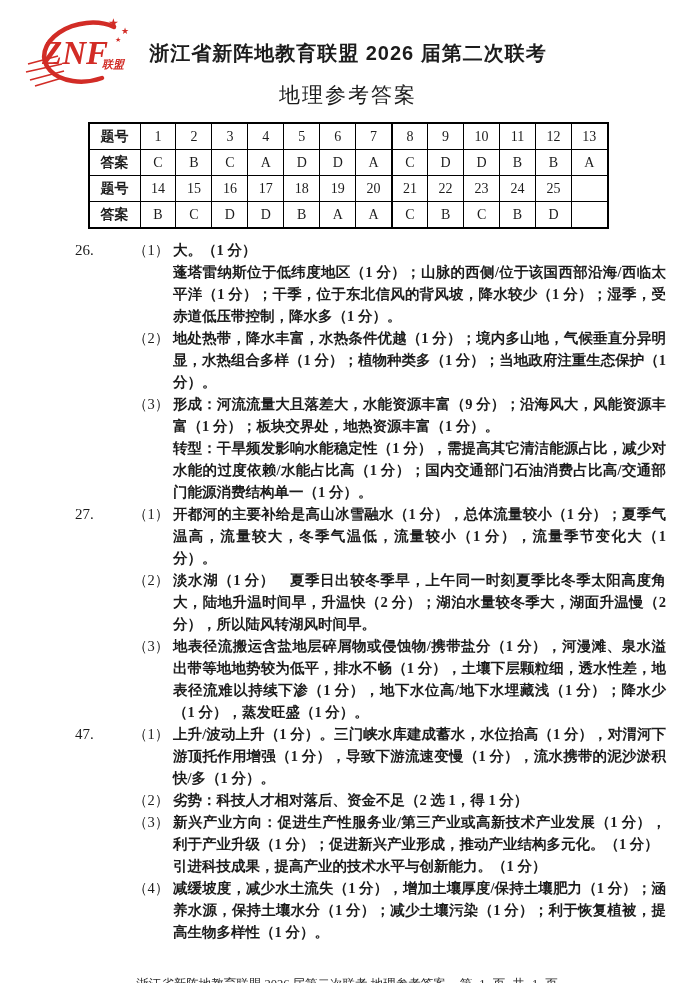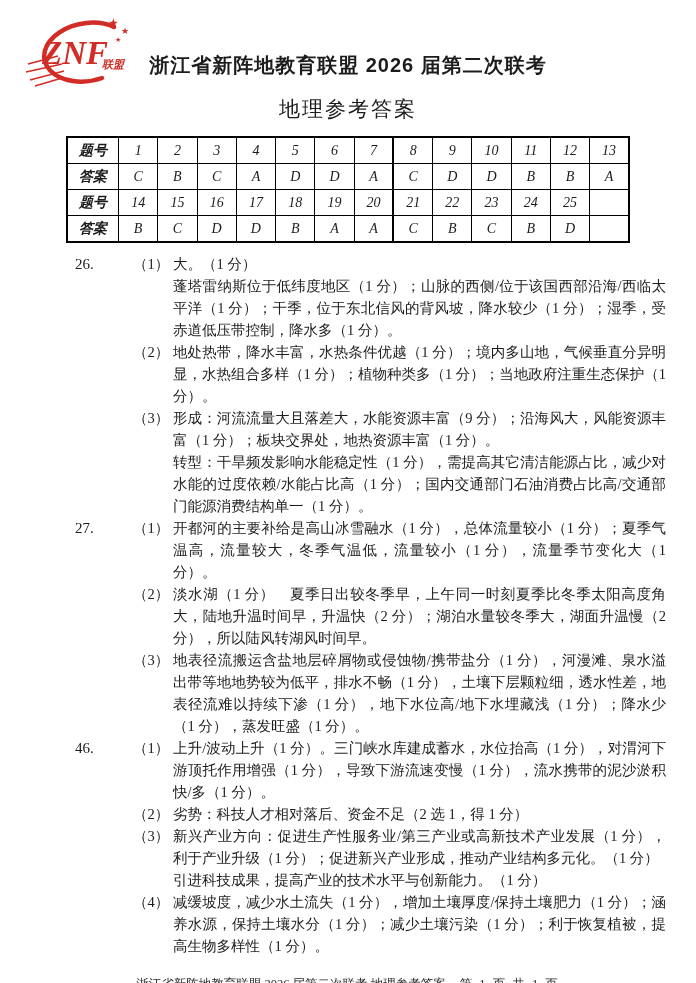--- a/index.html
+++ b/index.html
@@ -2,37 +2,37 @@
 <html><head>
 <meta charset="utf-8">
 <style>
   html,body{margin:0;padding:0;}
   body{
     width:696px;height:983px;background:#ffffff;color:#1c1c1c;
     font-family:"Liberation Serif","DejaVu Serif",serif;
     position:relative;overflow:hidden;
   }
   .logo{position:absolute;left:22px;top:14px;width:116px;height:80px;}
-  .title{margin:16px;padding-top:36px;text-align:center;font-size:20px;font-weight:bold;
+  .title{margin:4px;padding-top:36px;text-align:center;font-size:20px;font-weight:bold;
     font-family:"Liberation Sans","DejaVu Sans",sans-serif;letter-spacing:1px;}
   .subtitle{margin:14px 0 0 0;text-align:center;font-size:21px;font-weight:normal;
     font-family:"Liberation Sans","DejaVu Sans",sans-serif;letter-spacing:2px;}
   table.answers{border-collapse:collapse;margin:13px auto 0 auto;table-layout:fixed;
-    width:564px;border:2px solid #000;font-style:italic;}
+    width:521px;border:2px solid #000;}
   table.answers td{border:1px solid #000;height:25px;text-align:center;
     font-size:14px;padding:0;}
   table.answers td.hd{font-weight:bold;font-size:14px;width:50px;}
   table.answers td.thick-left{border-left:2px solid #000;}
   .content{margin:10px 30px 0 44px;font-size:14.5px;line-height:22px;}
   .question{display:flex;align-items:flex-start;margin-left:31px;}
   .qnum{width:58px;flex-shrink:0;font-size:15px;}
   .qparts{flex:1;min-width:0;}
   .part{display:flex;align-items:flex-start;}
   .plabel{width:40px;flex-shrink:0;}
-  .ptext{flex:1;min-width:0;}
+  .ptext{flex:1;min-width:0;font-weight:bold;}
   .ptext p{margin:0;text-align:justify;}
   .footer{position:absolute;top:976px;left:0;width:100%;text-align:center;
     font-size:12.5px;color:#2a2a2a;}
   .footer .pageno{margin-left:14px;letter-spacing:2px;}
 </style>
 </head>
 <body>
 
 <div class="logo">
   <svg width="116" height="80" viewBox="0 0 116 80">
@@ -161,21 +161,21 @@
         </div>
         <div class="part">
           <div class="plabel">（3）</div>
           <div class="ptext">
             <p>地表径流搬运含盐地层碎屑物或侵蚀物/携带盐分（1 分），河漫滩、泉水溢出带等地地势较为低平，排水不畅（1 分），土壤下层颗粒细，透水性差，地表径流难以持续下渗（1 分），地下水位高/地下水埋藏浅（1 分）；降水少（1 分），蒸发旺盛（1 分）。</p>
           </div>
         </div>
       </div>
     </div>
     <div class="question">
-      <div class="qnum">46.</div>
+      <div class="qnum">47.</div>
       <div class="qparts">
         <div class="part">
           <div class="plabel">（1）</div>
           <div class="ptext">
             <p>上升/波动上升（1 分）。三门峡水库建成蓄水，水位抬高（1 分），对渭河下游顶托作用增强（1 分），导致下游流速变慢（1 分），流水携带的泥沙淤积快/多（1 分）。</p>
           </div>
         </div>
         <div class="part">
           <div class="plabel">（2）</div>
           <div class="ptext">

